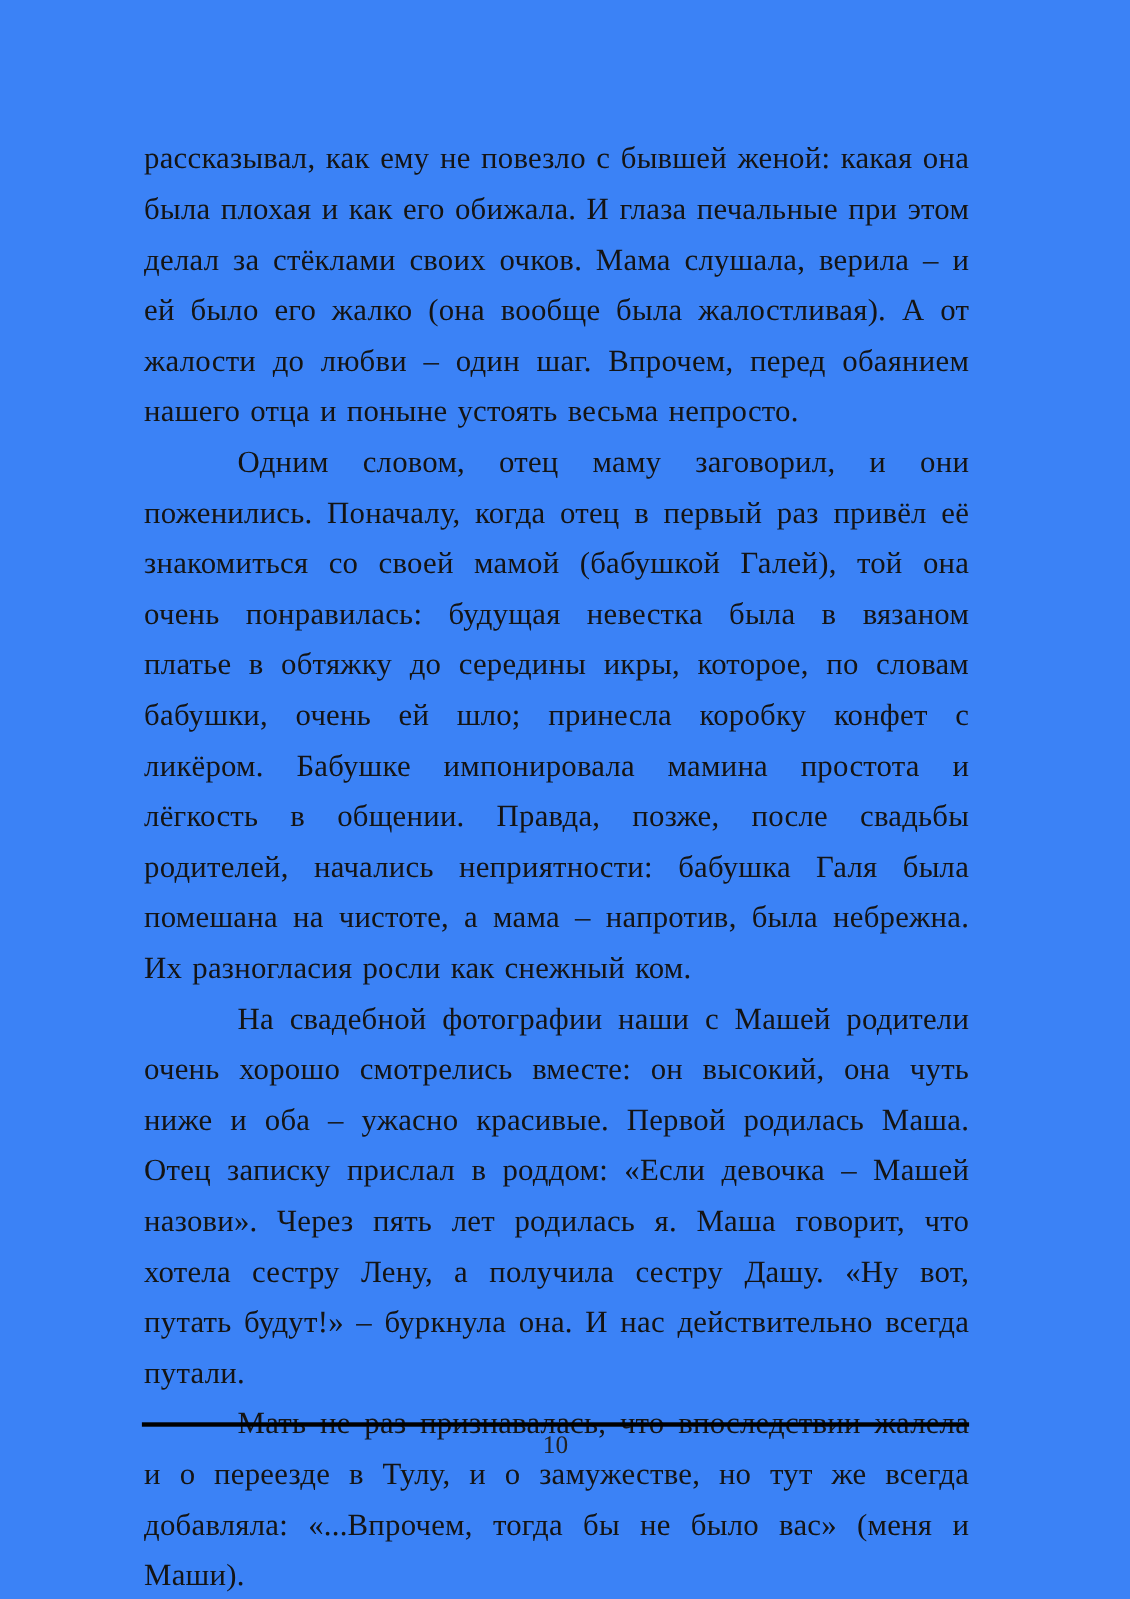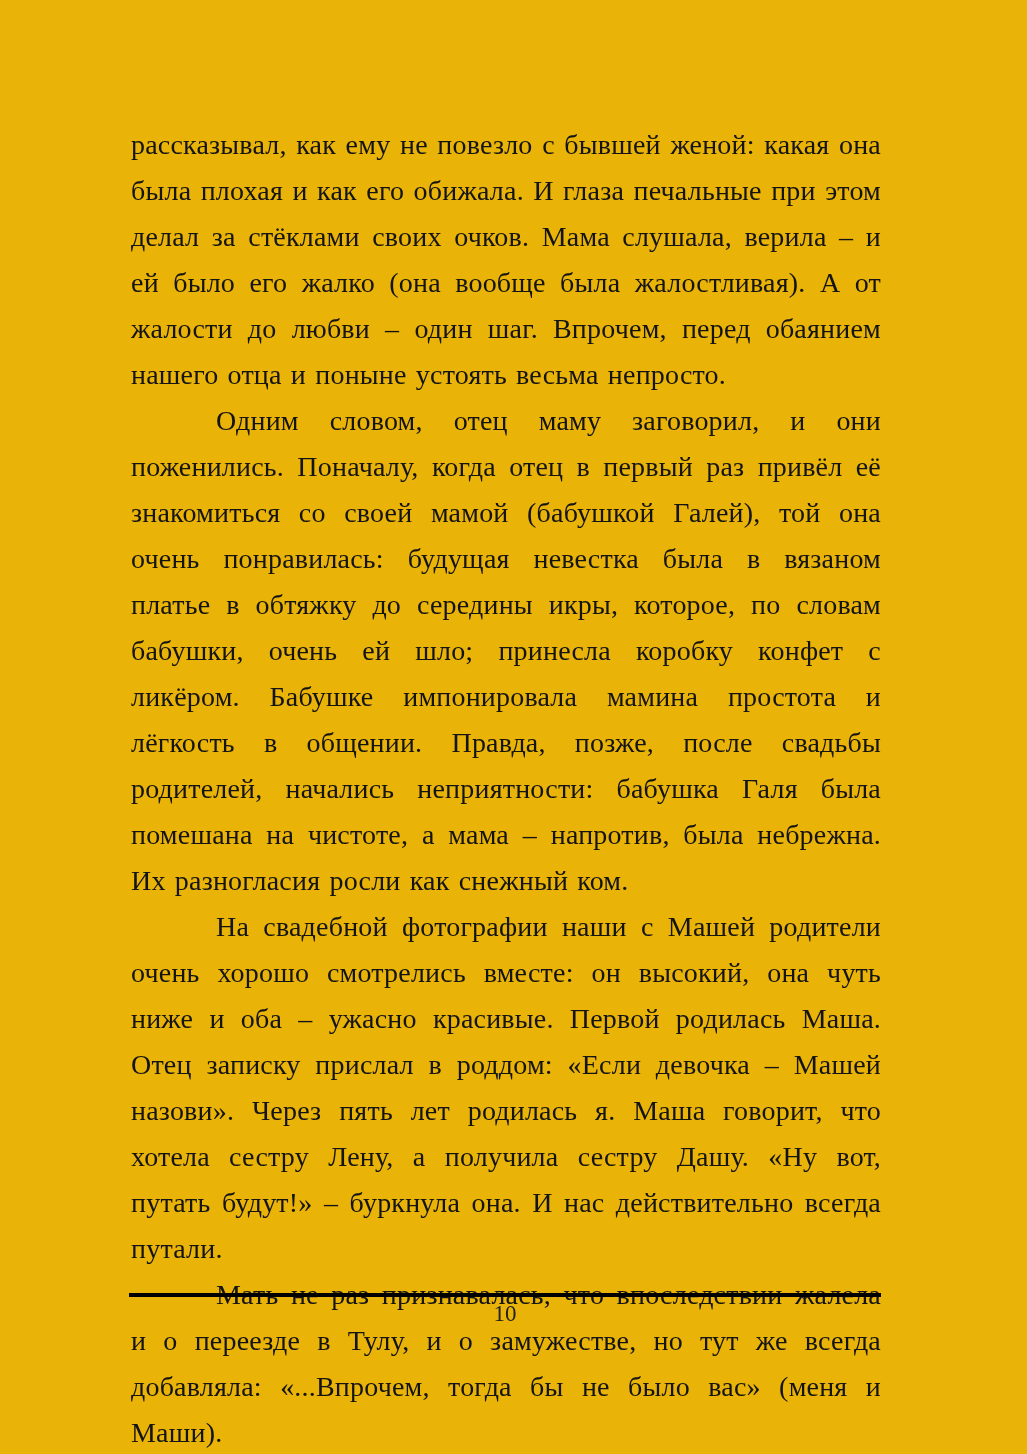--- a/index.html
+++ b/index.html
@@ -4,21 +4,21 @@
 <style>
   html, body {
     margin: 0;
     padding: 0;
     background: #ffffff;
   }
   .page {
     position: relative;
     width: 1027px;
     height: 1454px;
-    background: #eab308;
+    background: #3b82f6;
     color: #141414;
     font-family: "Liberation Serif", "DejaVu Serif", serif;
     overflow: hidden;
   }
   .text-block {
     position: absolute;
     left: 131px;
     top: 122px;
     width: 750px;
     font-size: 28px;

